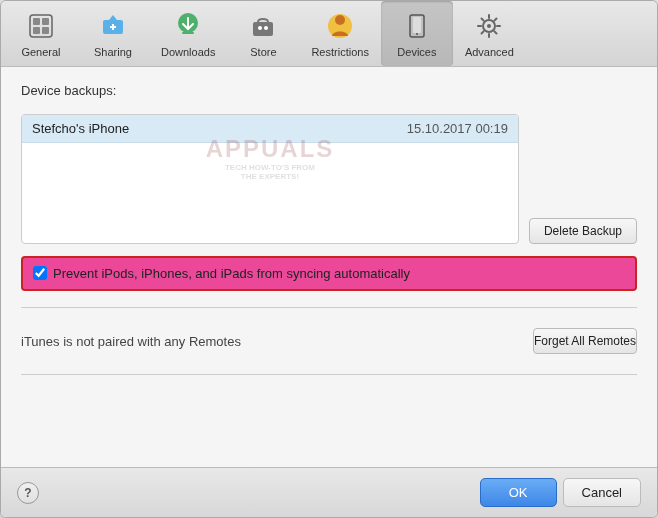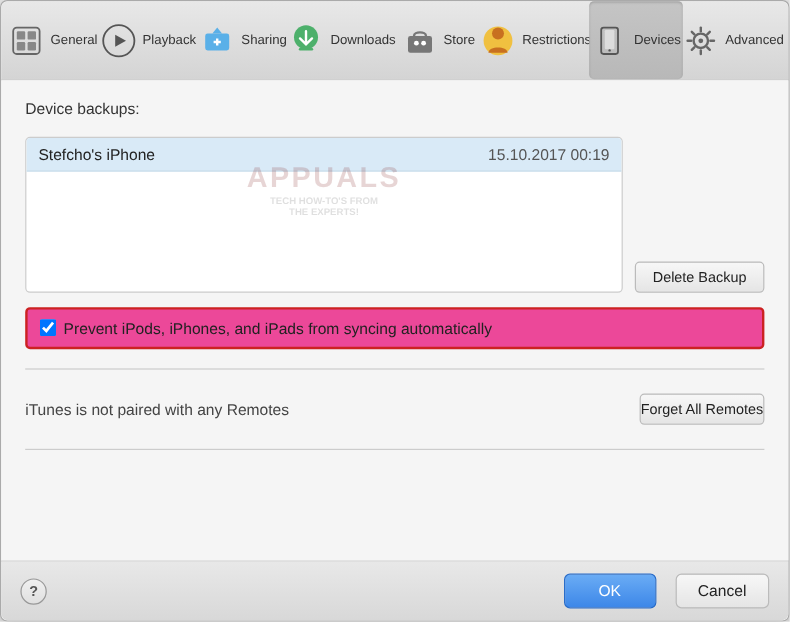--- a/index.html
+++ b/index.html
@@ -30,21 +30,21 @@
       border-bottom: 1px solid #bbb;
       border-radius: 6px 6px 0 0;
       display: flex;
       align-items: stretch;
       height: 66px;
       padding: 0 4px;
     }
 
     .toolbar-item {
       display: flex;
-      flex-direction: row;
+      flex-direction: column;
       align-items: center;
       justify-content: center;
       padding: 6px 12px;
       cursor: pointer;
       border-radius: 4px;
       min-width: 72px;
       gap: 4px;
       border: none;
       background: transparent;
     }
@@ -232,21 +232,21 @@
       font-weight: bold;
       color: #555;
       cursor: pointer;
       display: flex;
       align-items: center;
       justify-content: center;
     }
 
     .footer-buttons {
       display: flex;
-      gap: 16px;
+      gap: 6px;
     }
 
     .ok-btn {
       padding: 6px 28px;
       background: linear-gradient(to bottom, #6aacf5, #3d87e8);
       border: 1px solid #2a6dc9;
       border-radius: 5px;
       font-size: 13px;
       color: white;
       cursor: pointer;
@@ -281,29 +281,20 @@
           <rect x="5" y="5" width="22" height="22" rx="3" fill="none" stroke="#666" stroke-width="1.5"></rect>
           <rect x="8" y="8" width="7" height="7" rx="1" fill="#888"></rect>
           <rect x="17" y="8" width="7" height="7" rx="1" fill="#888"></rect>
           <rect x="8" y="17" width="7" height="7" rx="1" fill="#888"></rect>
           <rect x="17" y="17" width="7" height="7" rx="1" fill="#888"></rect>
         </svg>
       </div>
       <span class="label">General</span>
     </button>
 
-    <button class="toolbar-item">
-      <div class="icon">
-        <svg width="32" height="32" viewBox="0 0 32 32">
-          <circle cx="16" cy="16" r="13" fill="none" stroke="#555" stroke-width="1.5"></circle>
-          <polygon points="13,11 22,16 13,21" fill="#555"></polygon>
-        </svg>
-      </div>
-      <span class="label">Playback</span>
-    </button>
 
     <button class="toolbar-item">
       <div class="icon">
         <svg width="32" height="32" viewBox="0 0 32 32">
           <rect x="6" y="10" width="20" height="14" rx="2" fill="#5ab0e8"></rect>
           <path d="M12 10 L16 5 L20 10" fill="#5ab0e8"></path>
           <path d="M13 17 L19 17 M16 14 L16 20" stroke="white" stroke-width="2"></path>
         </svg>
       </div>
       <span class="label">Sharing</span>

